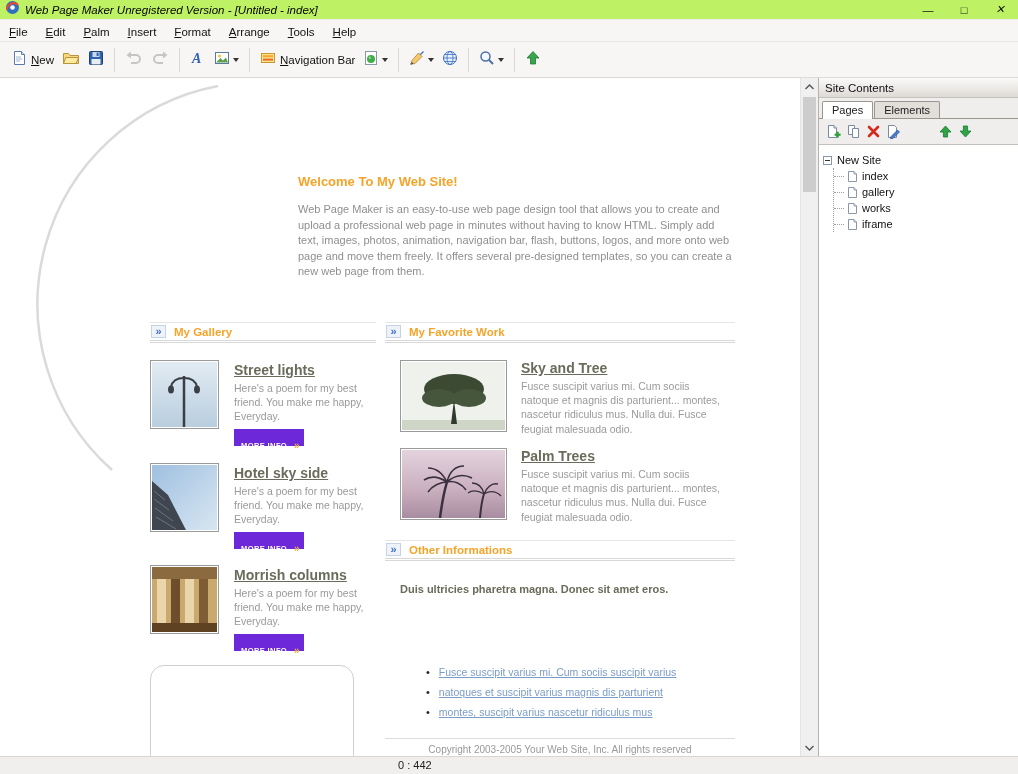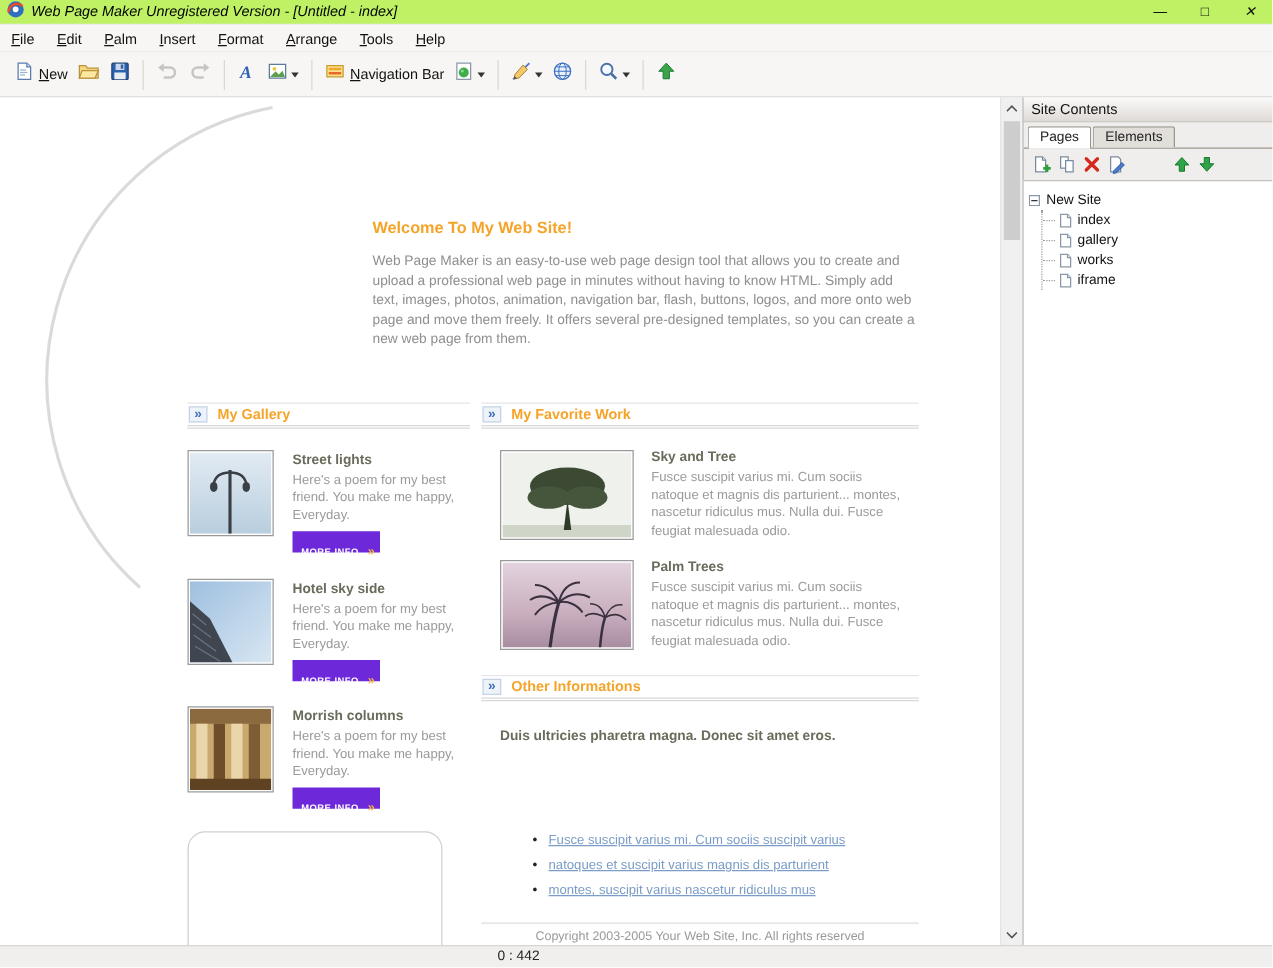--- a/index.html
+++ b/index.html
@@ -58,21 +58,21 @@
   .sec-icon { width: 15px; height: 13px; background: #eef3fa; border: 1px solid #c6d3e6;
     color: #3f6fbf; font-size: 11px; line-height: 10px; text-align: center; font-weight: bold;
     margin: 0 8px 0 1px; }
   .sec-title { font-size: 11.5px; font-weight: bold; color: #f5a42a; }
 
   .g-item { position: absolute; left: 150px; width: 226px; display: flex; }
   #g-item-0 { top: 282px; } #g-item-1 { top: 385px; } #g-item-2 { top: 487px; }
   .thumb { border: 1px solid #9a9a9a; background: #fff; padding: 1px; align-self: flex-start; }
   .thumb svg { display: block; }
   .g-body { margin-left: 15px; padding-top: 2px; }
-  .item-title { font-size: 11px; font-weight: bold; color: #6b6b5b; }
+  .item-title { font-size: 14px; font-weight: bold; color: #6b6b5b; text-decoration: underline; }
   .item-text { font-size: 10.5px; color: #9a9a9a; line-height: 1.35; margin-top: 3px; width: 142px; }
   .more-btn { display: inline-flex; align-items: center; margin-top: 5px; background: #6d28d9;
     height: 12px; padding: 17px 4px 0 7px; }
   .more-label { font-size: 7.5px; font-weight: bold; color: #fff; letter-spacing: .4px; display: inline-block; }
   .more-arrow { color: #f5b63f; font-size: 10px; line-height: 10px; margin-left: 7px; font-weight: bold; }
 
   .f-item { position: absolute; left: 400px; width: 335px; display: flex; }
   #f-item-0 { top: 282px; } #f-item-1 { top: 370px; }
   .f-body { margin-left: 14px; }
   .f-body .item-text { width: 208px; }

